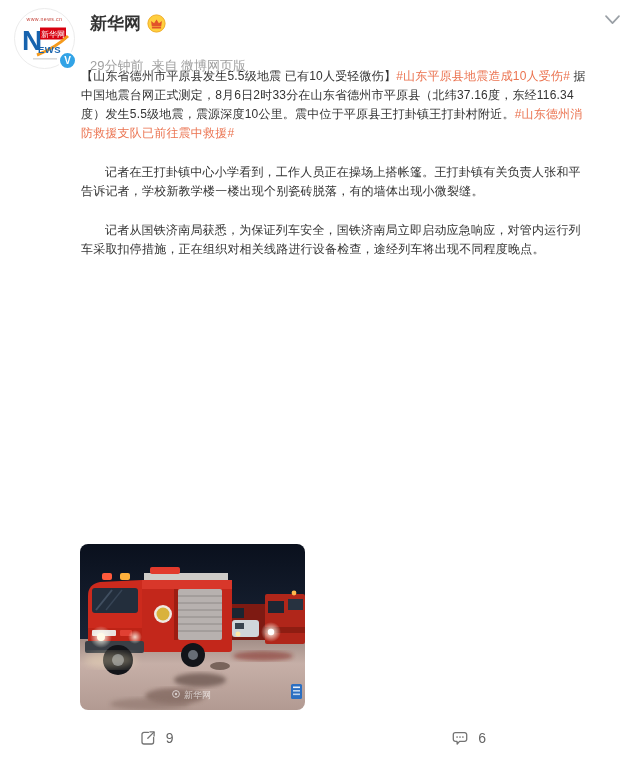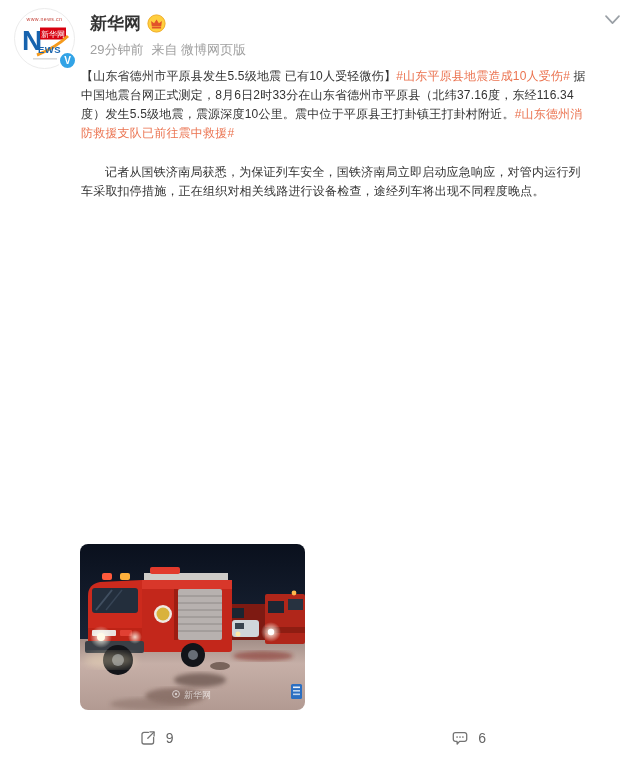--- a/index.html
+++ b/index.html
@@ -12,21 +12,21 @@
   .header{position:relative;padding:8px 16px 0 14px;height:64px;box-sizing:border-box;}
   .avatar-wrap{position:absolute;left:14px;top:8px;width:61px;height:61px;cursor:pointer;}
   .avatar{width:61px;height:61px;border-radius:50%;border:1px solid #ececec;box-sizing:border-box;
           background:#fff;overflow:hidden;}
   .v-badge{position:absolute;right:-2px;bottom:-1px;width:19px;height:19px;border-radius:50%;
            background:#32a3e6;color:#fff;font-weight:bold;font-size:10px;line-height:15px;
            text-align:center;border:2px solid #fff;box-sizing:border-box;}
   .user{margin-left:76px;padding-top:4px;}
   .name-row{display:flex;align-items:center;gap:6px;}
   .name{font-size:17px;font-weight:700;color:#333;cursor:pointer;}
-  .meta{margin-top:6px;font-size:13px;color:#a0a0a0;}
+  .meta{margin-top:22px;font-size:13px;color:#a0a0a0;}
   .meta .src{margin-left:8px;}
   .more-btn{position:absolute;right:16px;top:12px;cursor:pointer;line-height:0;padding:2px;}
   
   .content{margin:3px 52px 0 81px;font-size:12px;line-height:19px;color:#333;
            height:470px;overflow:hidden;letter-spacing:.2px;}
   .content p{margin:0 0 20px;}
   .content p.indent{text-indent:2em;}
   .taglink{color:#eb7350;text-decoration:none;cursor:pointer;}
   
   .photo{margin:7px 0 0 80px;width:225px;height:166px;border-radius:8px;overflow:hidden;
@@ -73,20 +73,21 @@
   </div>
   <div class="more-btn">
     <svg width="17" height="12" viewBox="0 0 17 12">
       <polyline points="2,2.2 8.5,9.2 15,2.2" fill="none" stroke="#9aa0a6" stroke-width="1.7" stroke-linecap="round" stroke-linejoin="round"></polyline>
     </svg>
   </div>
 </div>
 
 <div class="content">
   <p><span>【山东省德州市平原县发生5.5级地震 已有10人受轻微伤】</span><a class="taglink">#山东平原县地震造成10人受伤#</a><span> 据中国地震台网正式测定，8月6日2时33分在山东省德州市平原县（北纬37.16度，东经116.34度）发生5.5级地震，震源深度10公里。震中位于平原县王打卦镇王打卦村附近。</span><a class="taglink">#山东德州消防救援支队已前往震中救援#</a></p>
+  <p class="indent">记者在王打卦镇中心小学看到，工作人员正在操场上搭帐篷。王打卦镇有关负责人张和平告诉记者，学校新教学楼一楼出现个别瓷砖脱落，有的墙体出现小微裂缝。</p>
   <p class="indent"><span>记者从国铁济南局获悉，为保证列车安全，国铁济南局立即启动应急响应，对管内运行列车采取扣停措施，正在组织对相关线路进行设备检查，途经列车将出现不同程度晚点。</span></p>
 </div>
 
 <div class="photo">
   <svg width="225" height="166" viewBox="0 0 225 166">
     <defs>
       <linearGradient id="sky" x1="0" y1="0" x2="0" y2="1">
         <stop offset="0" stop-color="#0a101d"></stop>
           <stop offset="1" stop-color="#1a2537"></stop>
       </linearGradient>

